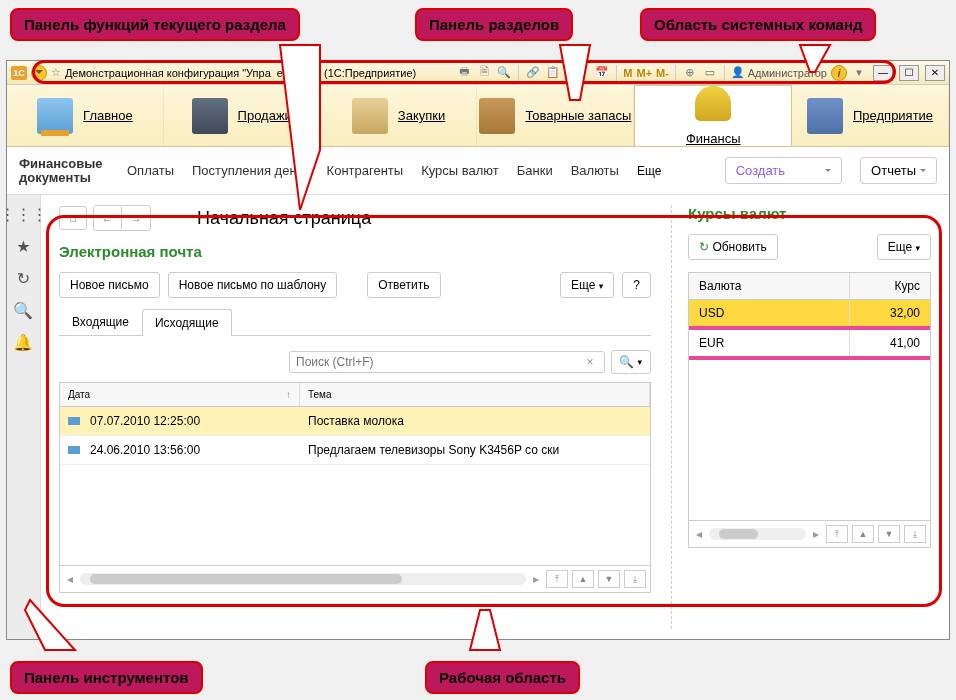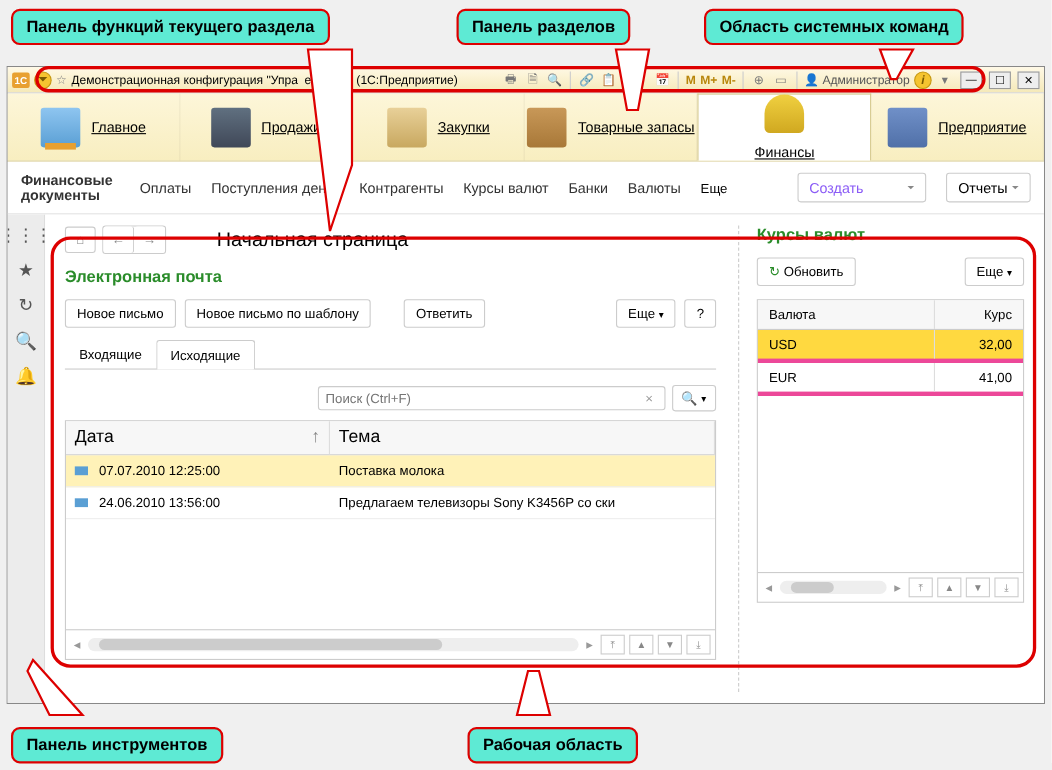--- a/index.html
+++ b/index.html
@@ -1,19 +1,19 @@
 <!DOCTYPE html>
 <html><head>
 <meta charset="utf-8">
 <style>
 * { box-sizing: border-box; margin: 0; padding: 0; }
 body { font-family: Arial, sans-serif; font-size: 12px; width: 956px; height: 700px; background: #f0f0f0; position: relative; }
 
 
-.callout { position: absolute; background: #5eead4; border: 2px solid #d00; border-radius: 8px; padding: 6px 12px; font-size: 15px; font-weight: bold; z-index: 100; }
+.callout { position: absolute; background: #be185d; border: 2px solid #d00; border-radius: 8px; padding: 6px 12px; font-size: 15px; font-weight: bold; z-index: 100; }
 
 
 .window { position: absolute; left: 6px; top: 60px; right: 6px; bottom: 60px; border: 1px solid #888; background: white; display: flex; flex-direction: column; }
 .titlebar { height: 24px; background: linear-gradient(#fff9e6, #f5e9b8); display: flex; align-items: center; padding: 0 4px; font-size: 11px; border-bottom: 1px solid #ccc; }
 .titlebar .app-icon { width: 16px; height: 14px; background: #e8a030; border-radius: 2px; margin-right: 4px; font-size: 9px; color: white; text-align: center; line-height: 14px; font-weight: bold; }
 .titlebar .dd { width: 16px; height: 16px; background: #f5c430; border-radius: 50%; border: 1px solid #c69810; display: flex; align-items: center; justify-content: center; margin-right: 4px; }
 .titlebar .dd::after { content: ""; border: 4px solid transparent; border-top-color: #7a5a00; margin-top: 3px; }
 .titlebar .star-ico { margin-right: 4px; color: #888; }
 .titlebar-middle { flex: 1; display: flex; align-items: center; gap: 6px; overflow: hidden; }
 .titlebar-icons { display: flex; align-items: center; gap: 4px; }
@@ -69,21 +69,21 @@
 .tab.active { border-color: #ccc; background: white; border-radius: 3px 3px 0 0; position: relative; top: 1px; }
 
 .search-row { display: flex; gap: 6px; align-items: center; margin-bottom: 8px; margin-left: 230px; }
 .search-box { flex: 1; display: flex; align-items: center; border: 1px solid #ccc; border-radius: 3px; padding: 3px 6px; }
 .search-box input { flex: 1; border: none; outline: none; font-size: 12px; color: #000000; }
 .search-x { color: #999; cursor: pointer; padding: 0 4px; }
 .search-btn { border: 1px solid #ccc; border-radius: 3px; padding: 4px 8px; display: flex; align-items: center; gap: 3px; cursor: pointer; }
 
 .grid { border: 1px solid #ccc; }
 .grid-hdr { display: flex; background: #f7f7f7; border-bottom: 1px solid #ccc; }
-.grid-hdr .col { padding: 6px 8px; border-right: 1px solid #ddd; font-size: 16px; }
+.grid-hdr .col { padding: 6px 8px; border-right: 1px solid #ddd; font-size: 10px; }
 .grid-row { display: flex; border-bottom: 1px solid #eee; }
 .grid-row.sel { background: #fff2b8; }
 .grid-row .col { padding: 7px 8px; font-size: 12px; white-space: nowrap; overflow: hidden; }
 .col-date { width: 240px; display: flex; align-items: center; gap: 10px; }
 .col-subj { flex: 1; }
 .row-ico { width: 12px; height: 8px; background: #5a9fd4; display: inline-block; }
 .sort-arr { color: #888; margin-left: auto; }
 
 .scroll-area { height: 100px; }
 .grid-footer { display: flex; align-items: center; padding: 4px; gap: 4px; border-top: 1px solid #ccc; }

